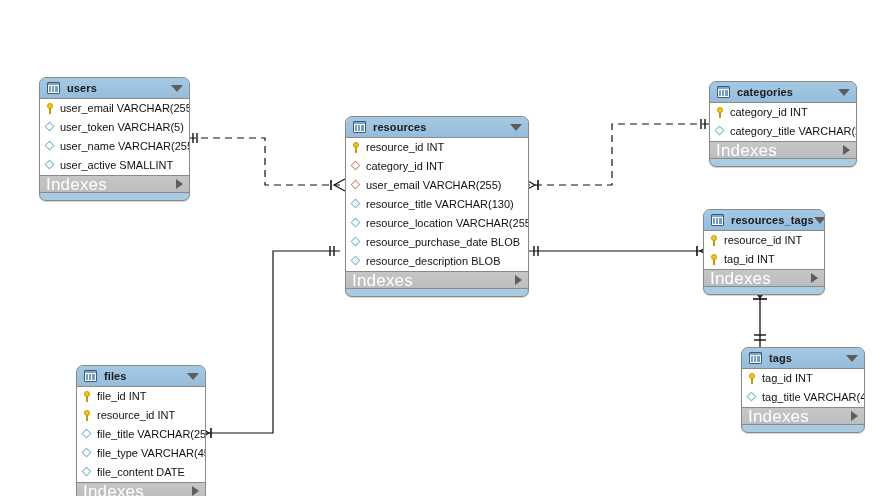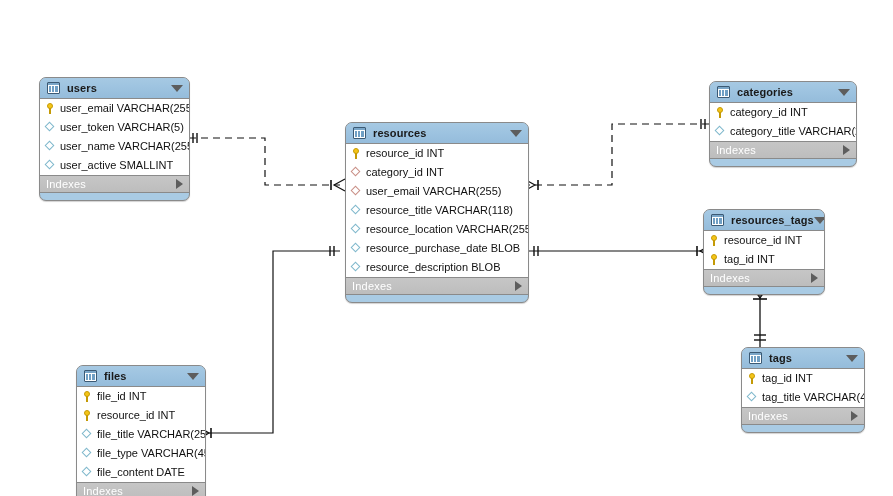--- a/index.html
+++ b/index.html
@@ -178,21 +178,21 @@
   .indexes-row {
     height: 17px;
     background: linear-gradient(to bottom, #c6c6c6 0%, #bdbdbd 100%);
     display: flex;
     align-items: center;
     padding: 0 6px 0 6px;
     box-sizing: border-box;
     border-bottom: 1px solid #8a8a8a;
   }
   .indexes-label {
-    font-size: 11px;
+    font-size: 17px;
     color: #ffffff;
     line-height: 11px;
     letter-spacing: 0.2px;
   }
   .indexes-arrow {
     margin-left: auto;
     width: 0; height: 0;
     border-top: 5px solid transparent;
     border-bottom: 5px solid transparent;
     border-left: 7px solid #5d5d5d;
@@ -277,42 +277,42 @@
         <span class="glyph diamond"></span>
         <span class="field-label">user_active SMALLINT</span>
       </div>
     </div>
     <div class="indexes-row">
       <span class="indexes-label">Indexes</span>
       <span class="indexes-arrow"></span>
     </div>
   </div>
 
-  <div class="entity" style="left:345px; top:74px; width:184px;">
+  <div class="entity" style="left:345px; top:68px; width:184px;">
     <div class="entity-header">
       <span class="table-icon"></span>
       <span class="entity-title">resources</span>
       <span class="collapse-arrow"></span>
     </div>
     <div class="fields">
       <div class="field-row">
         <span class="glyph key"></span>
         <span class="field-label">resource_id INT</span>
       </div>
       <div class="field-row">
         <span class="glyph diamond-fk"></span>
         <span class="field-label">category_id INT</span>
       </div>
       <div class="field-row">
         <span class="glyph diamond-fk"></span>
         <span class="field-label">user_email VARCHAR(255)</span>
       </div>
       <div class="field-row">
         <span class="glyph diamond"></span>
-        <span class="field-label">resource_title VARCHAR(118)</span>
+        <span class="field-label">resource_title VARCHAR(130)</span>
       </div>
       <div class="field-row">
         <span class="glyph diamond"></span>
         <span class="field-label">resource_location VARCHAR(255)</span>
       </div>
       <div class="field-row">
         <span class="glyph diamond"></span>
         <span class="field-label">resource_purchase_date BLOB</span>
       </div>
       <div class="field-row">

